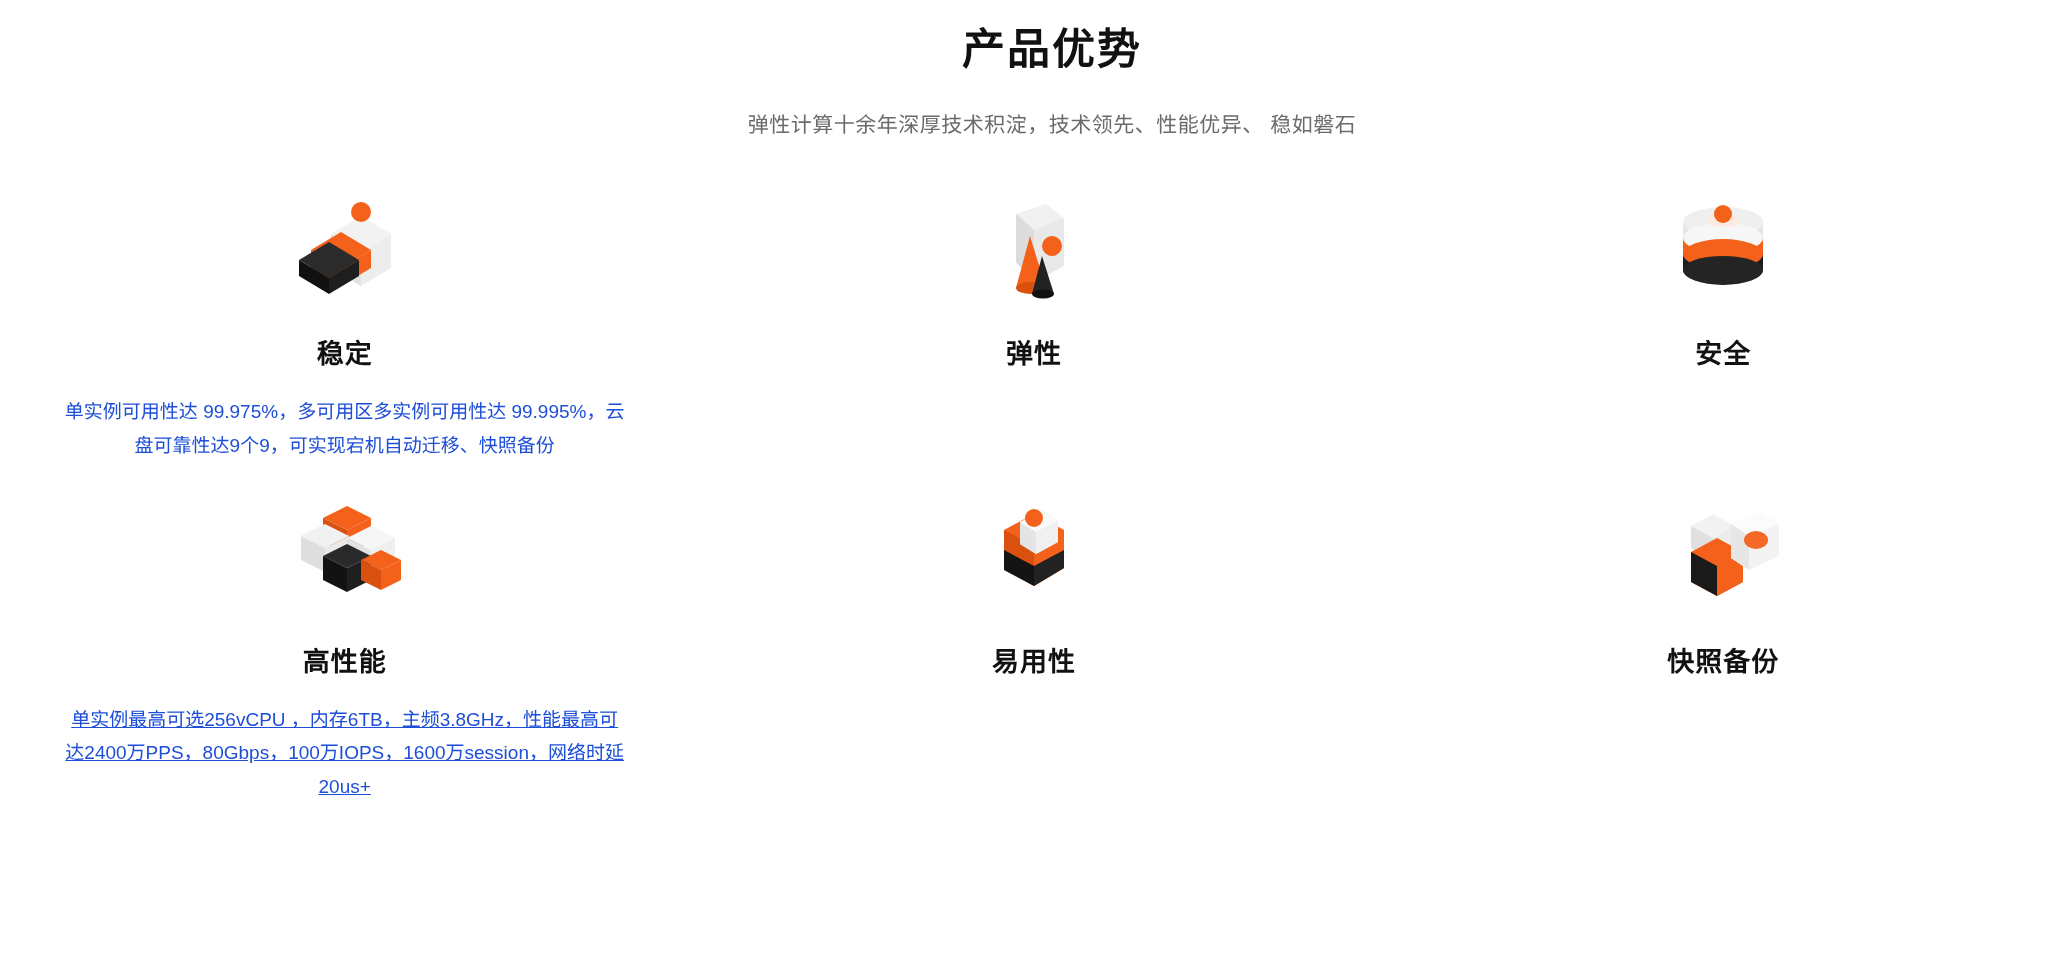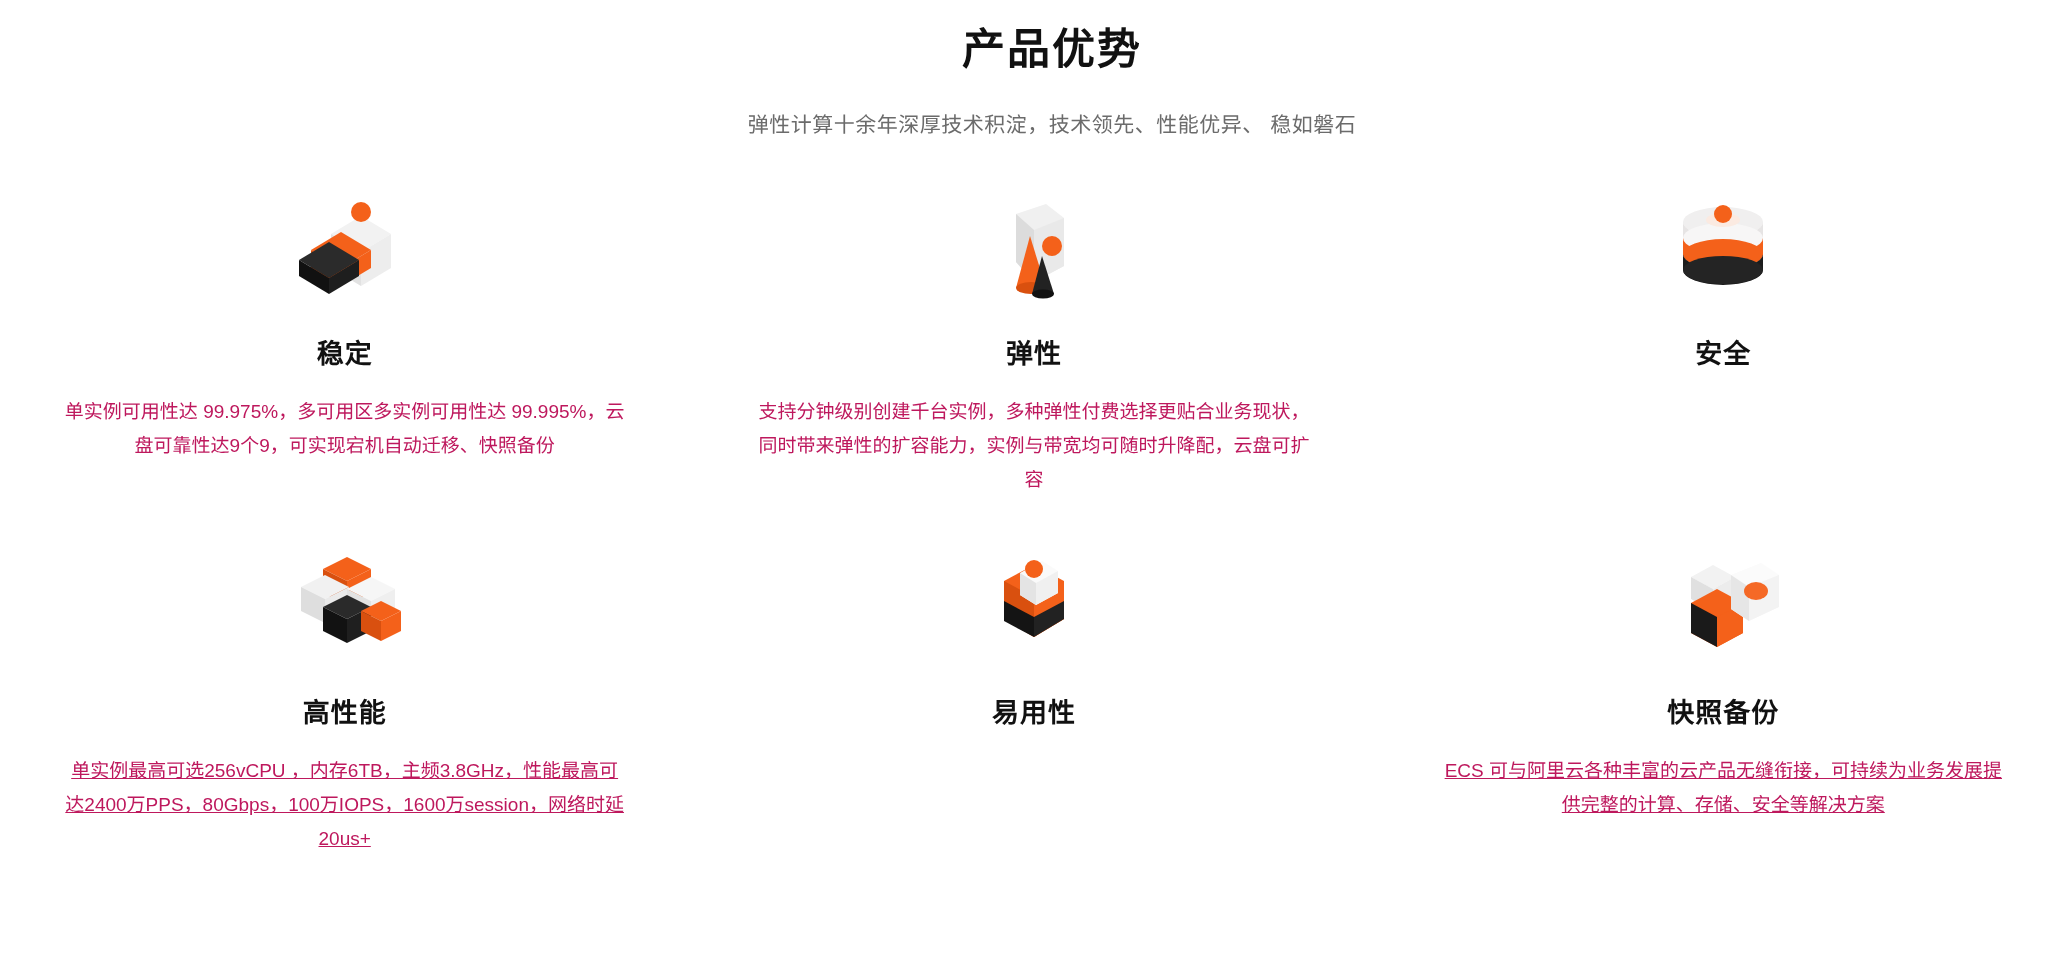--- a/index.html
+++ b/index.html
@@ -36,21 +36,21 @@
     font-size: 21px;
     color: #6b6b6b;
     font-weight: normal;
     letter-spacing: 0.5px;
   }
   .grid {
     margin-top: 52px;
     display: grid;
     grid-template-columns: repeat(3, 1fr);
     grid-template-rows: repeat(2, auto);
-    row-gap: 53px;
+    row-gap: 35px;
   }
   .cell {
     display: flex;
     flex-direction: column;
     align-items: center;
     padding: 0 40px;
   }
   .icon-wrap {
     height: 120px;
     width: 160px;
@@ -62,21 +62,21 @@
     margin-top: 22px;
     font-size: 27px;
     font-weight: bold;
     color: #111111;
     letter-spacing: 1px;
   }
   .card-desc {
     margin-top: 24px;
     font-size: 19px;
     line-height: 1.78;
-    color: #be185d;
+    color: #1d4ed8;
     text-align: center;
     max-width: 560px;
     font-weight: normal;
   }
   .row2 .card-desc { max-width: 560px; text-decoration: underline; }
 </style>
 </head>
 <body>
 
 <div class="page">
@@ -114,21 +114,20 @@
           <polygon points="62,24 80,40 80,92 62,72" fill="#DCDCDC"></polygon>
           <polygon points="80,40 110,28 110,76 80,92" fill="#E9E9E9"></polygon>
           <path d="M62 98 L76 46 L92 98 Z" fill="#F4611A"></path>
           <ellipse cx="77" cy="98" rx="15" ry="6" fill="#D9500F"></ellipse>
           <path d="M78 104 L88 66 L100 104 Z" fill="#222222"></path>
           <ellipse cx="89" cy="104" rx="11" ry="4.5" fill="#111111"></ellipse>
           <circle cx="98" cy="56" r="10" fill="#F4611A"></circle>
         </svg>
       </div>
       <div class="card-title">弹性</div>
-      <div class="card-desc">支持分钟级别创建千台实例，多种弹性付费选择更贴合业务现状，同时带来弹性的扩容能力，实例与带宽均可随时升降配，云盘可扩容</div>
     </div>
 
     <div class="cell">
       <div class="icon-wrap">
         <svg width="160" height="120" viewBox="0 0 160 120" xmlns="http://www.w3.org/2000/svg">
           <ellipse cx="80" cy="32" rx="40" ry="15" fill="#F0EFEF"></ellipse>
           <path d="M40 32 L40 48 A40 15 0 0 0 120 48 L120 32 A40 15 0 0 1 40 32 Z" fill="#E6E4E4"></path>
           <ellipse cx="80" cy="48" rx="40" ry="15" fill="#F7F6F6"></ellipse>
           <path d="M40 48 L40 64 A40 15 0 0 0 120 64 L120 48 A40 15 0 0 1 40 48 Z" fill="#F4611A"></path>
           <ellipse cx="80" cy="64" rx="40" ry="15" fill="#F4611A"></ellipse>
@@ -191,17 +190,16 @@
           <polygon points="48,54 74,40 100,54 100,84 74,98 48,84" fill="#F4611A"></polygon>
           <polygon points="48,54 74,68 74,98 48,84" fill="#1A1A1A"></polygon>
           <polygon points="74,68 100,54 100,84 74,98" fill="#F4611A"></polygon>
           <polygon points="88,26 118,14 136,26 136,58 106,72 88,60" fill="#FBFBFB"></polygon>
           <polygon points="88,26 106,38 106,72 88,60" fill="#E6E6E6"></polygon>
           <polygon points="106,38 136,26 136,58 106,72" fill="#F3F3F3"></polygon>
           <ellipse cx="113" cy="42" rx="12" ry="9" fill="#F4611A" opacity="0.95"></ellipse>
         </svg>
       </div>
       <div class="card-title">快照备份</div>
-      <div class="card-desc">ECS 可与阿里云各种丰富的云产品无缝衔接，可持续为业务发展提供完整的计算、存储、安全等解决方案</div>
     </div>
 
   </div>
 </div>
 
 </body></html>

